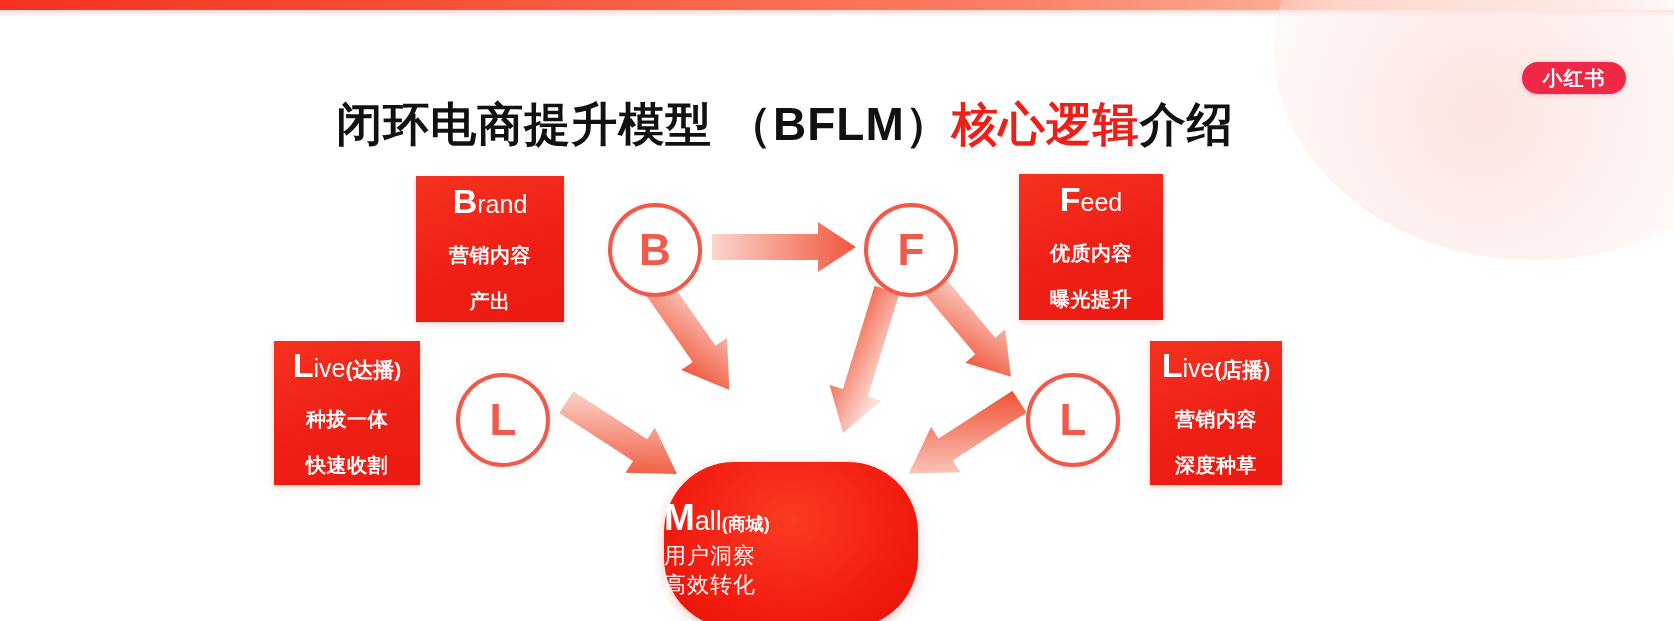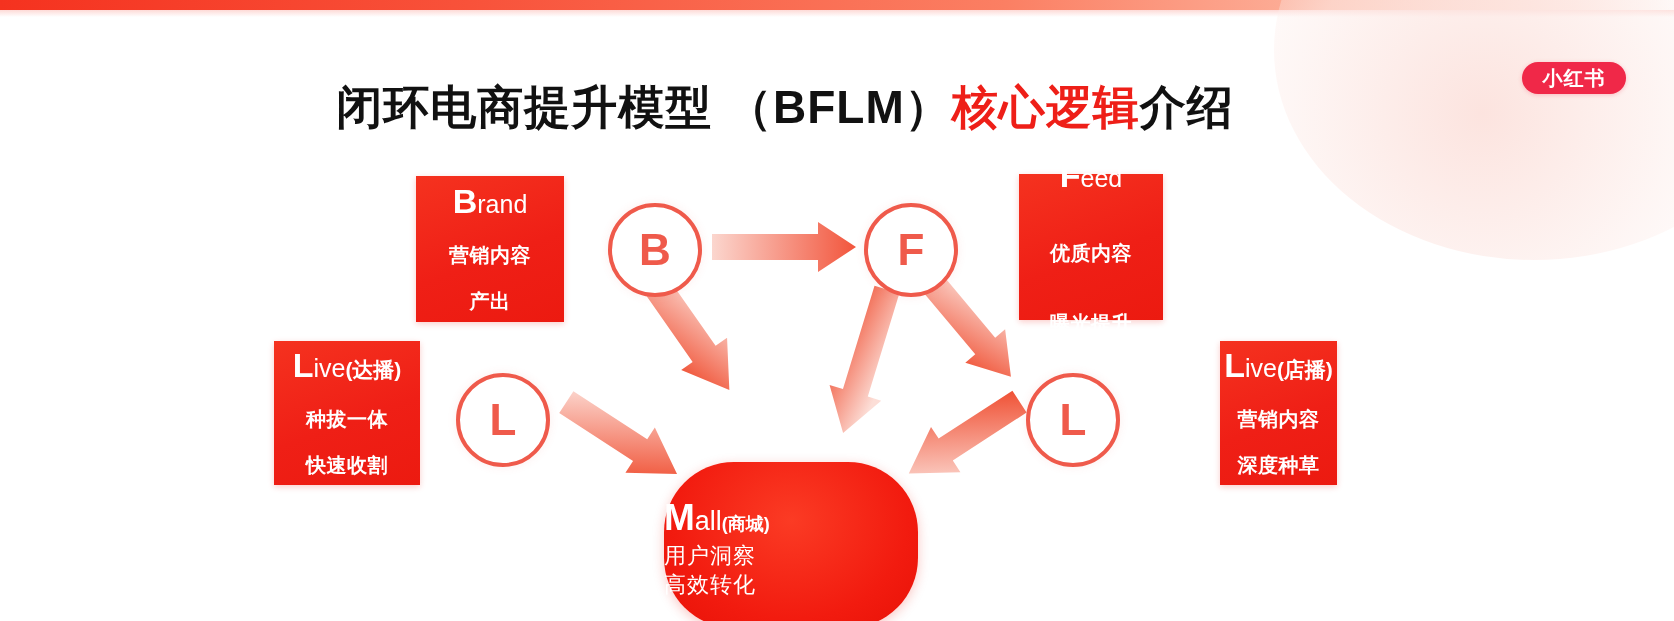--- a/index.html
+++ b/index.html
@@ -59,21 +59,21 @@
     font-size: 20px;
     font-weight: bold;
     letter-spacing: 1px;
     line-height: 1;
     white-space: nowrap;
   }
 
   
   .title {
     position: absolute;
-    left: 0; top: 77px;
+    left: 0; top: 94px;
     width: 1570px;
     text-align: center;
     font-size: 46px;
     font-weight: bold;
     color: #111111;
     letter-spacing: 1px;
     white-space: nowrap;
   }
   .title .hl { color: #ee1f18; }
 
@@ -108,23 +108,23 @@
   .box .sub {
     font-size: 20px;
     font-weight: bold;
     line-height: 1.28;
     letter-spacing: 0.5px;
     white-space: nowrap;
     margin-top: 20px;
   }
 
   #box-brand { left: 416px; top: 176px; width: 148px; height: 146px; }
-  #box-feed  { left: 1019px; top: 174px; width: 144px; height: 146px; gap: 24px; }
+  #box-feed  { left: 1019px; top: 174px; width: 144px; height: 146px; }
   #box-live-left  { left: 274px; top: 341px; width: 146px; height: 144px; }
-  #box-live-right { left: 1220px; top: 341px; width: 117px; height: 144px; }
+  #box-live-right { left: 1150px; top: 341px; width: 132px; height: 144px; }
 
   
   .node-circle {
     position: absolute;
     border-radius: 50%;
     border: 4px solid #ef5a4b;
     background: #ffffff;
     display: flex;
     align-items: center;
     justify-content: center;

